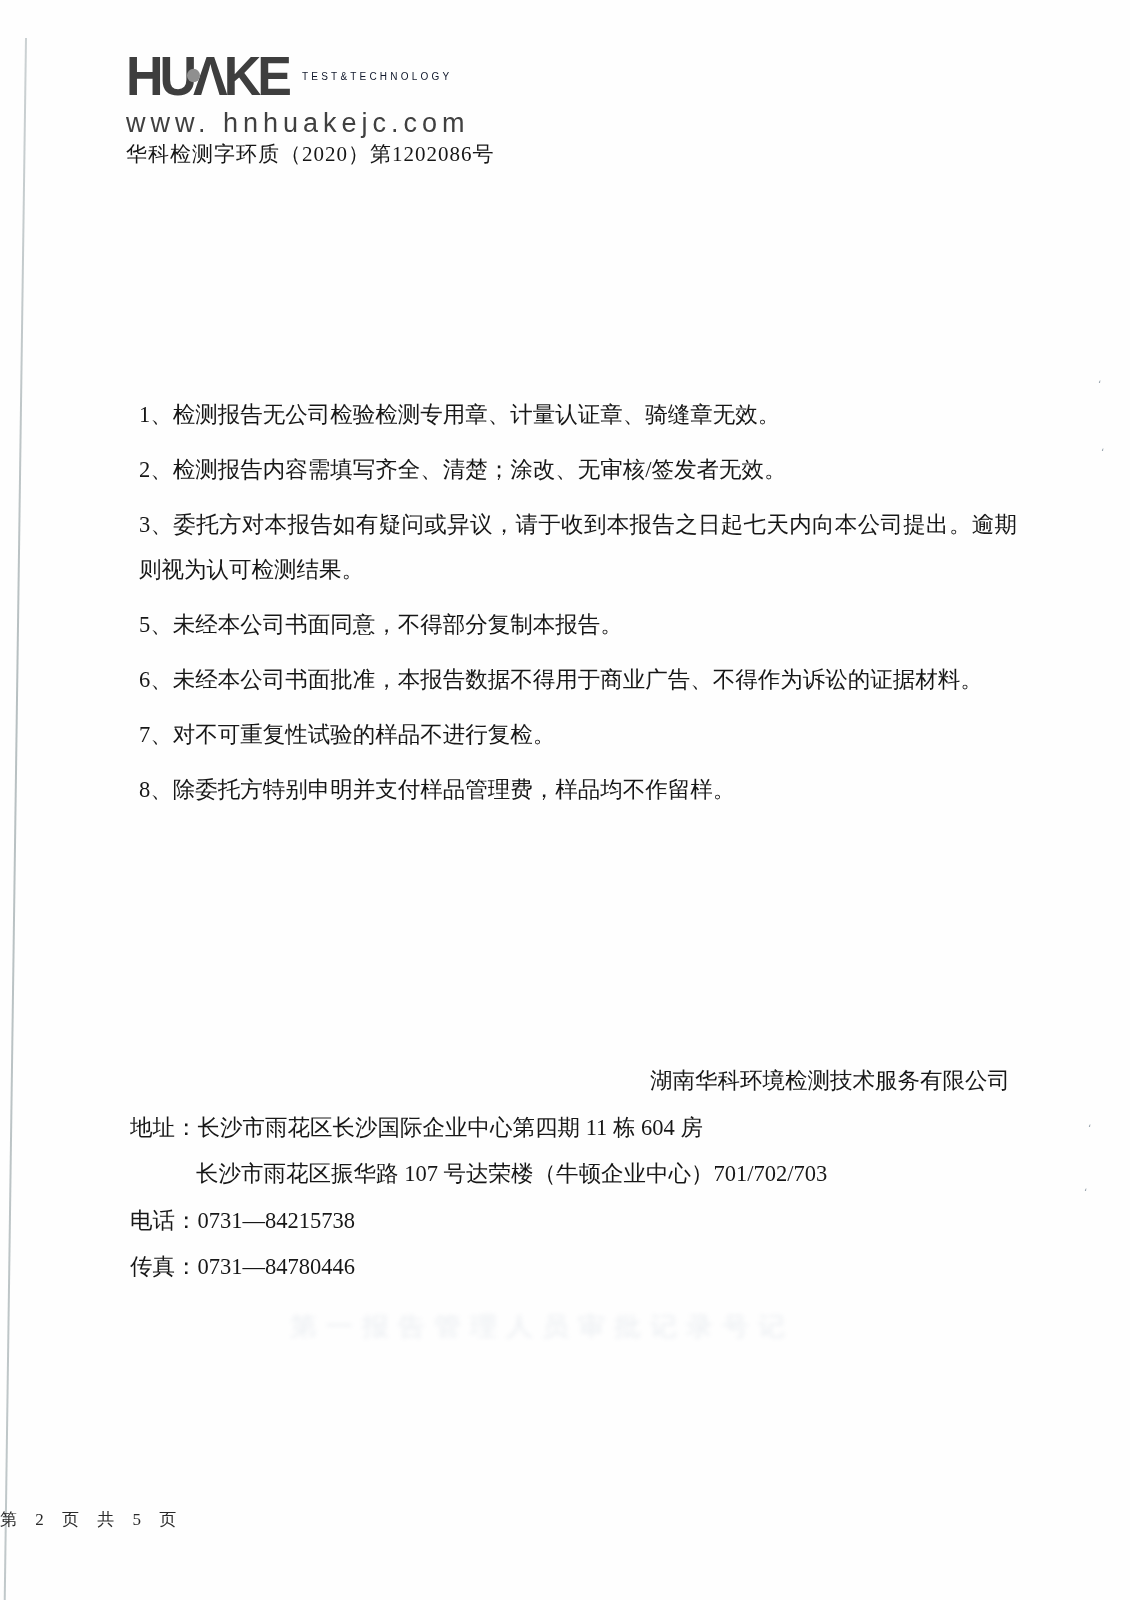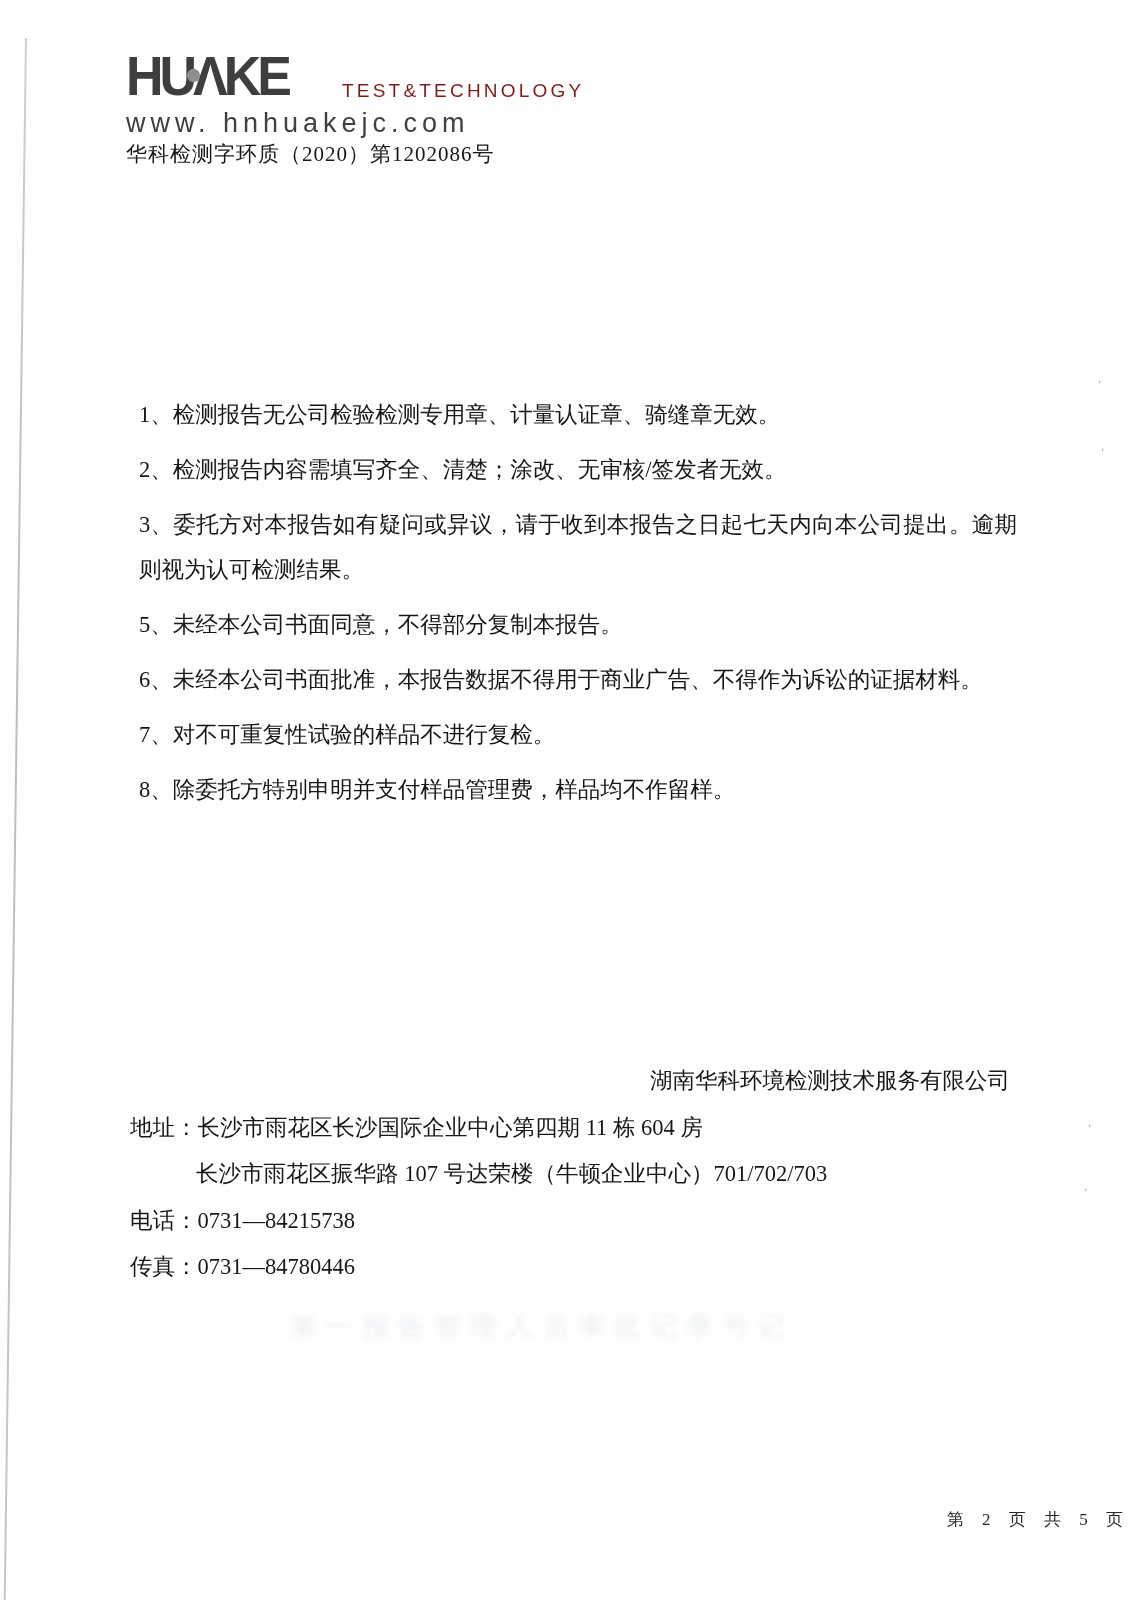--- a/index.html
+++ b/index.html
@@ -15,39 +15,39 @@
 
   
   .scan-line{
     position:absolute;left:25px;top:38px;width:1.5px;height:1575px;
     background:linear-gradient(to bottom,#c2c9cb 0%,#aab4b6 40%,#b6bfc1 100%);
     transform:rotate(0.78deg);transform-origin:top center;opacity:.85;
   }
 
   
   .header{position:absolute;left:126px;top:50px;}
-  .logo-row{display:flex;align-items:flex-end;gap:40px;}
+  .logo-row{display:flex;align-items:center;}
   .logo-mark{
     position:relative;
     font-family:"Liberation Sans","DejaVu Sans",sans-serif;
     font-weight:bold;font-size:52px;line-height:1;
     color:#3e3e3e;letter-spacing:-4px;
     transform:scaleY(1.05);
   }
   .logo-dot{
     position:absolute;left:61px;top:19px;width:13px;height:13px;border-radius:50%;
     background:#8f8f8f;
   }
   .logo-cn-block{margin-left:14px;}
   .logo-cn{
     font-size:39px;line-height:1.1;color:#6d6d6d;letter-spacing:7px;
     font-family:"Liberation Sans","DejaVu Sans",sans-serif;
   }
   .logo-sub{
-    font-size:19px;color:#7f1d1d;letter-spacing:3.2px;margin-top:1px;
+    font-size:10px;color:#0f172a;letter-spacing:3.2px;margin-top:1px;
     font-family:"Liberation Sans","DejaVu Sans",sans-serif;
   }
   .website{
     margin-top:6px;font-size:27px;color:#404040;letter-spacing:5px;
     font-family:"Liberation Sans","DejaVu Sans",sans-serif;
   }
   .doc-number{
     margin-top:1px;font-size:21px;color:#161616;letter-spacing:1px;
   }
 
@@ -83,21 +83,21 @@
   
   .speck{position:absolute;color:#7d8a96;font-size:11px;opacity:.75;
     font-family:"DejaVu Sans",sans-serif;}
   .speck1{left:1098px;top:378px;}
   .speck2{left:1101px;top:446px;}
   .speck3{left:1088px;top:1122px;}
   .speck4{left:1084px;top:1186px;}
 
   
   .footer{
-    position:absolute;top:1508px;left:0;width:100%;text-align:right;
+    position:absolute;top:1508px;left:0;width:100%;text-align:left;
     font-size:17px;letter-spacing:7px;color:#2a2a2a;
   }
 </style>
 </head>
 <body>
 
 <div class="page">
 
   <div class="scan-line"></div>
 

